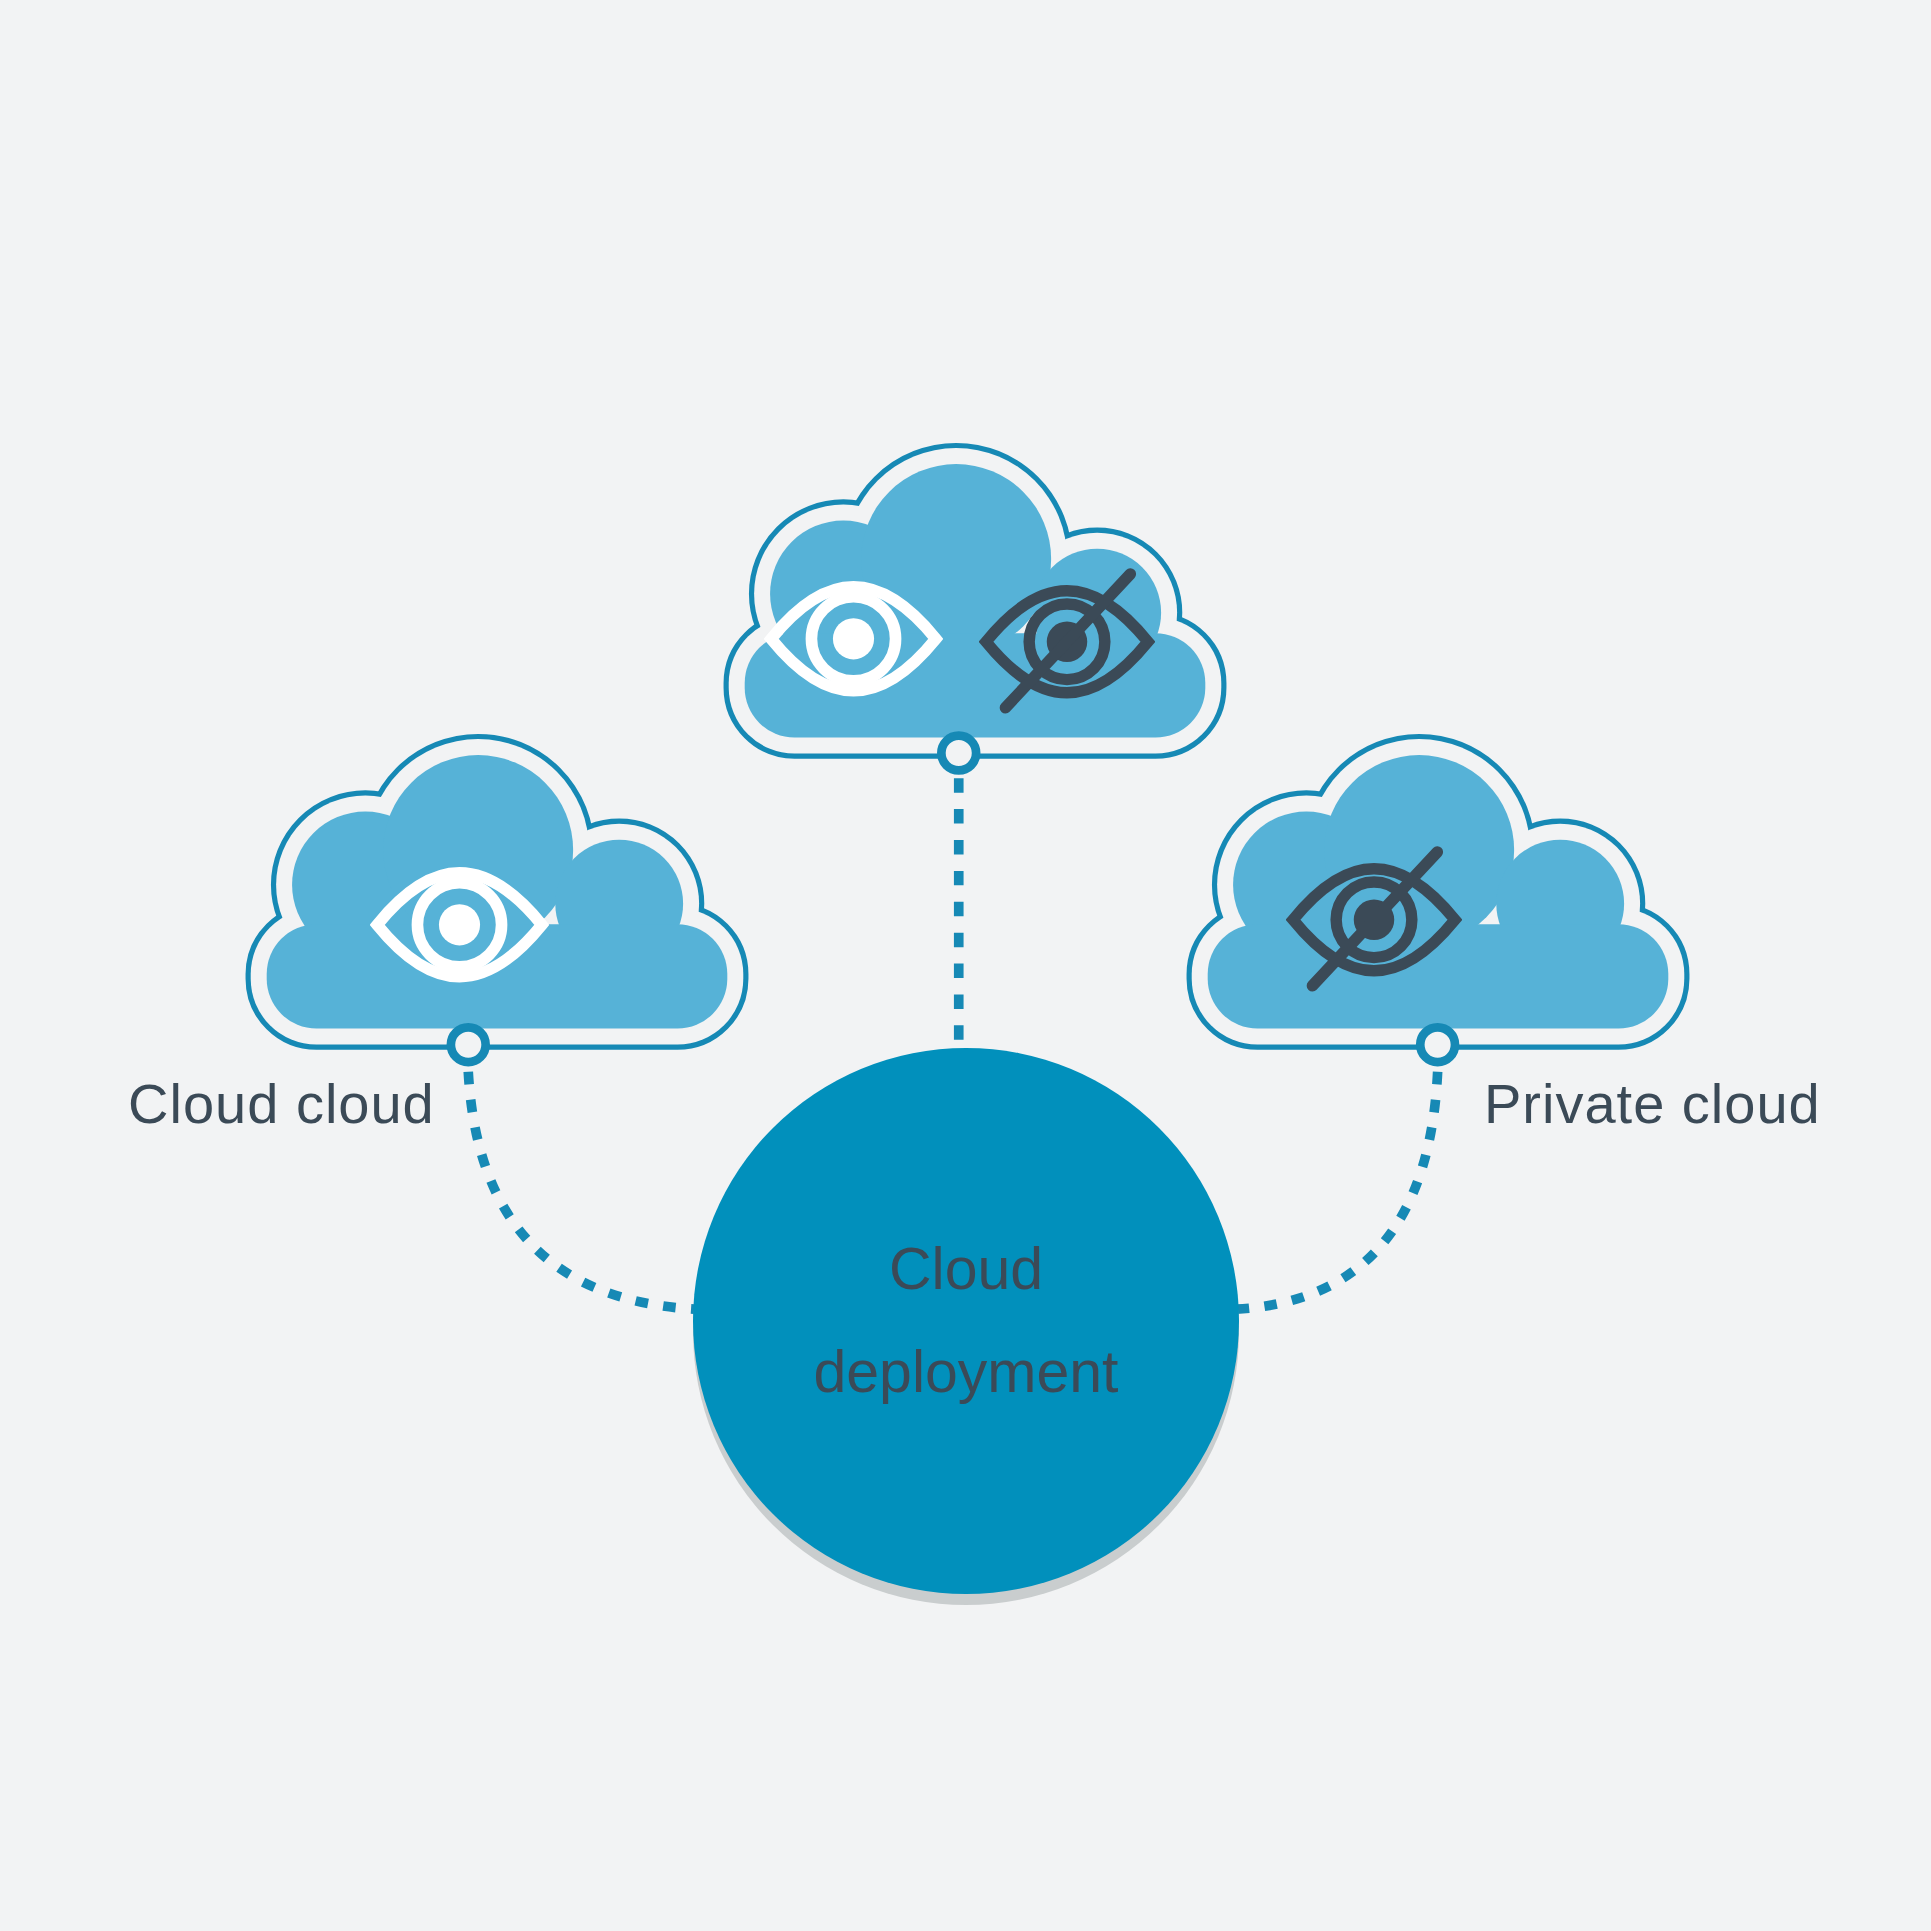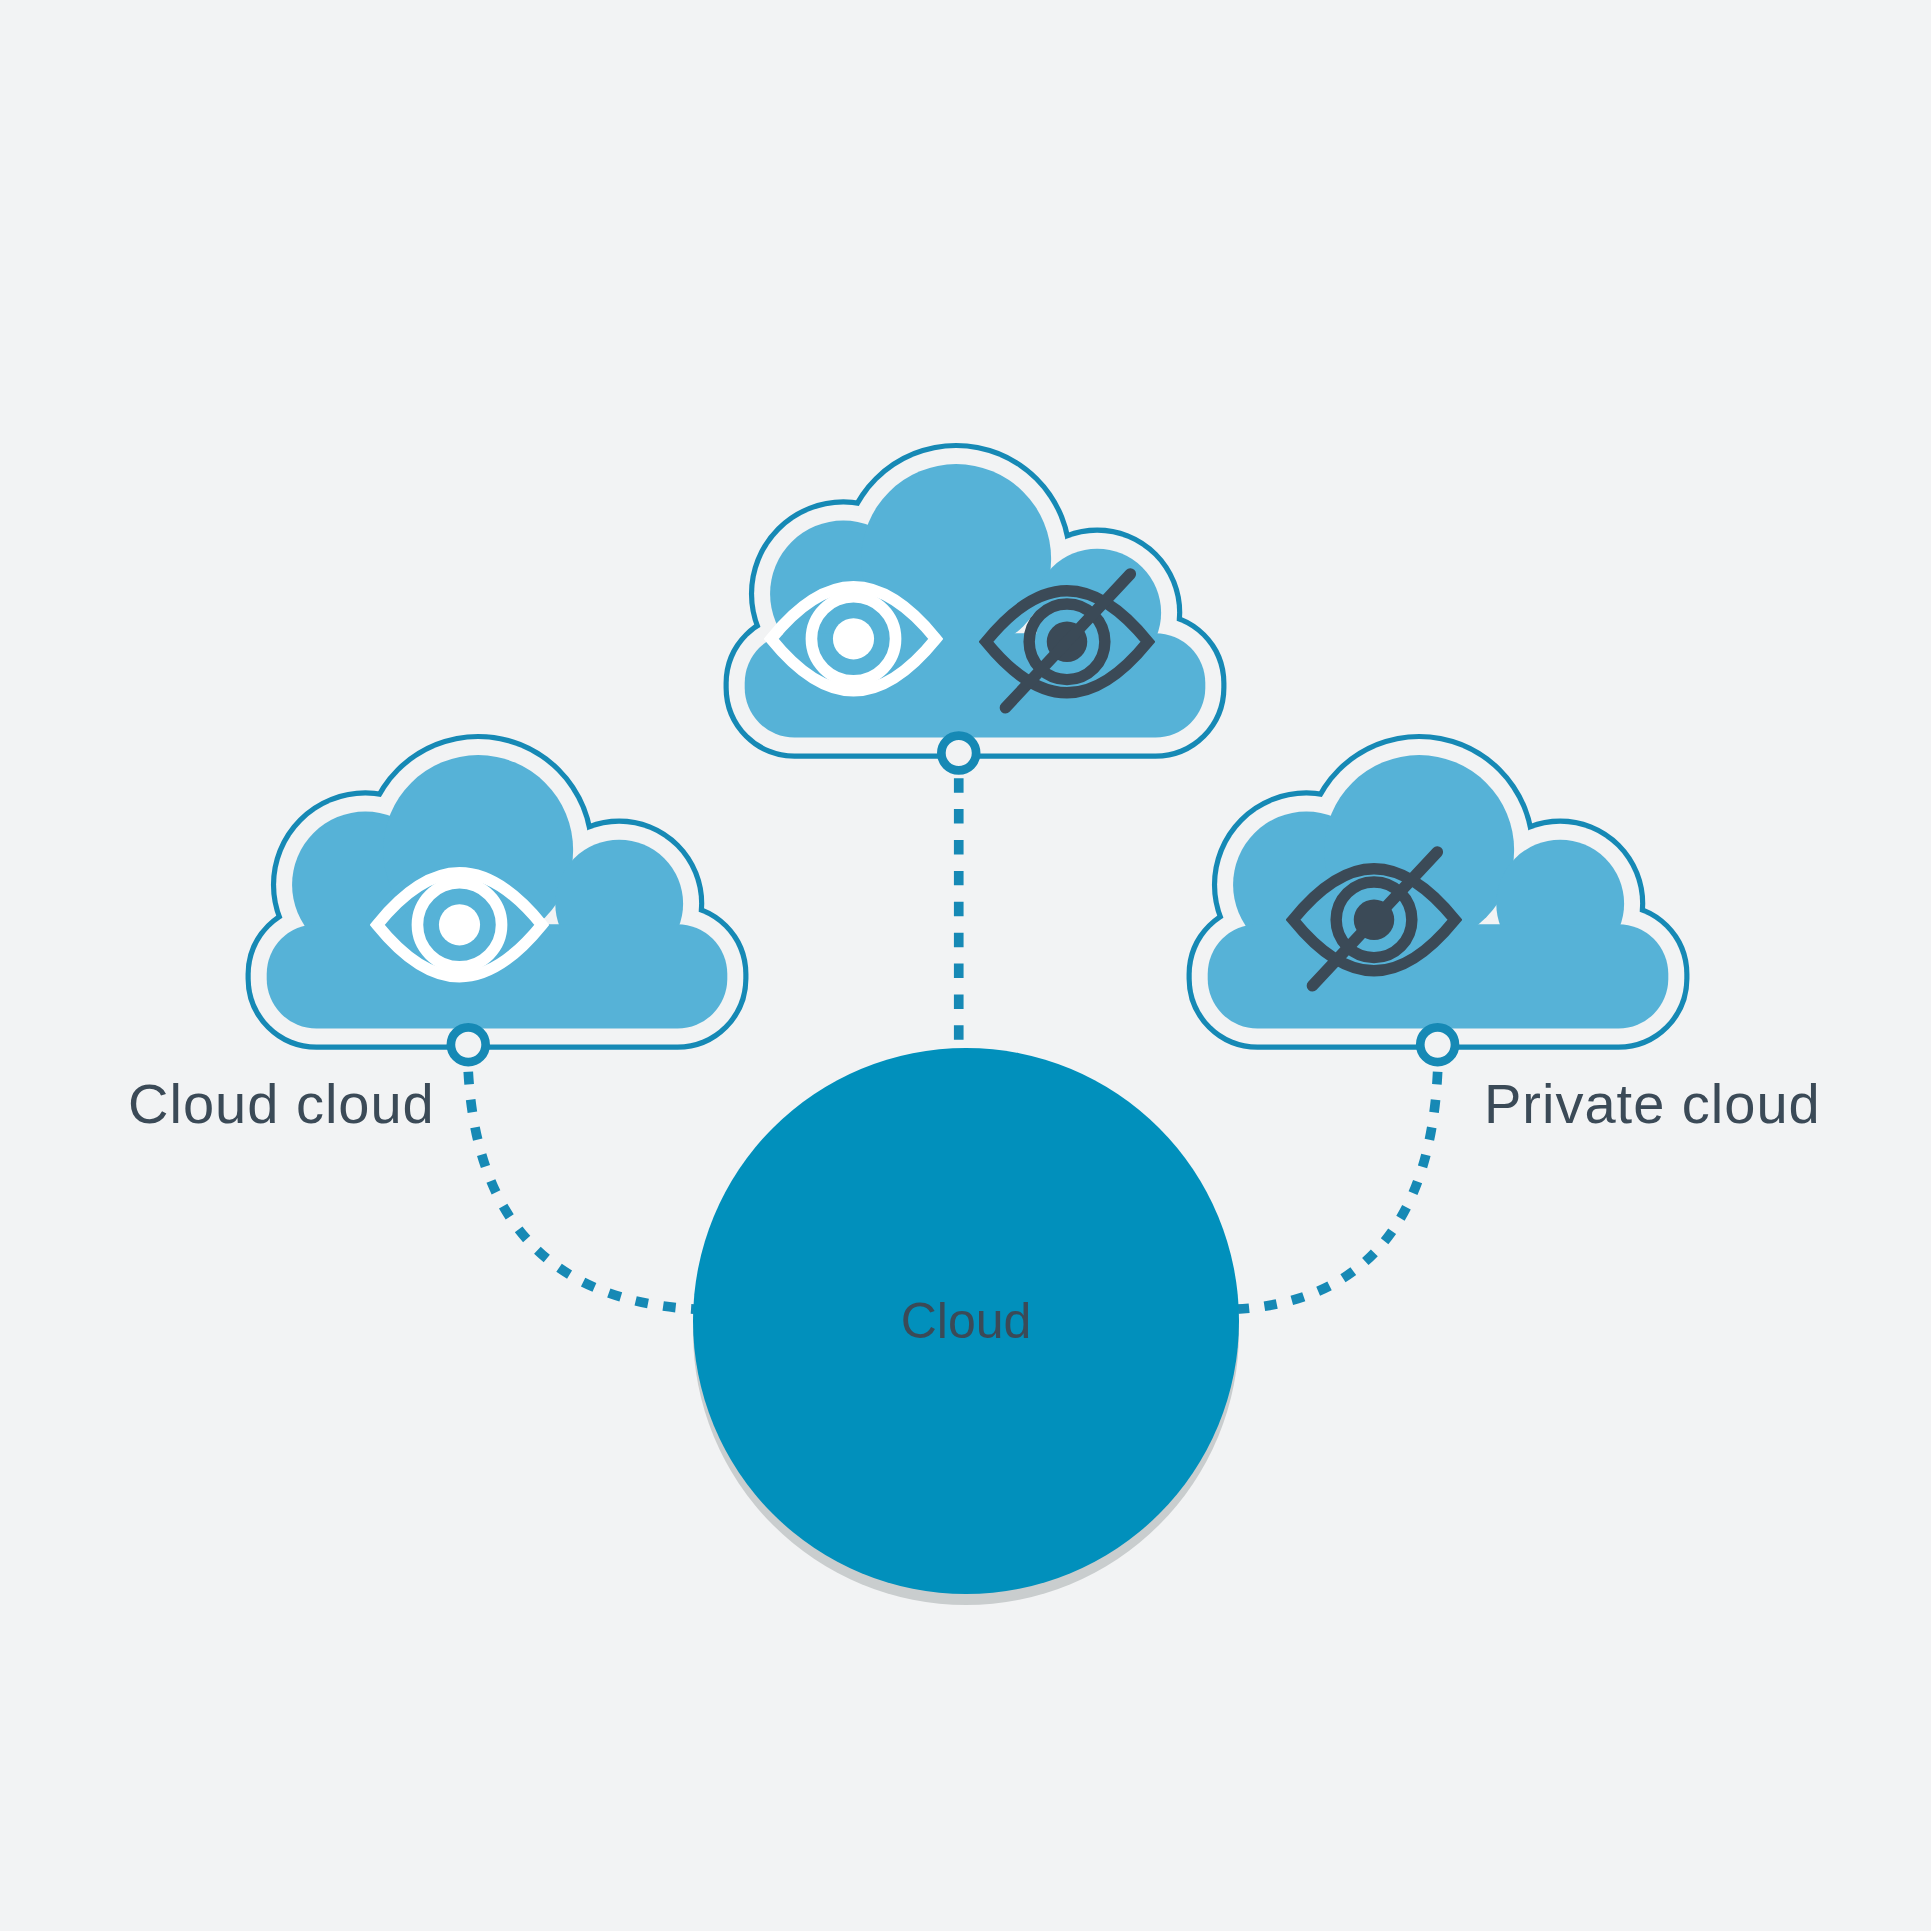--- a/index.html
+++ b/index.html
@@ -17,21 +17,21 @@
     position:absolute;left:693px;top:1059px;width:546px;height:546px;
     border-radius:50%;background:#c9cdce;
   }
   .center-circle{
     position:absolute;left:693px;top:1048px;width:546px;height:546px;
     border-radius:50%;background:#0190bc;
     display:flex;flex-direction:column;align-items:center;justify-content:center;
     text-align:center;
   }
   .center-line{
-    font-size:50px;line-height:103px;color:#3b4a57;white-space:nowrap;text-align:right;
+    font-size:59px;line-height:103px;color:#3b4a57;white-space:nowrap;text-align:right;
   }
   svg{display:block;}
 </style>
 </head>
 <body>
 
 <div class="canvas">
 
   <svg class="abs" style="left:702px;top:434px" width="546" height="329" viewBox="0 0 580 350">
     <g fill="none" stroke="#1689b5" stroke-width="11">
@@ -132,20 +132,21 @@
 
   <svg class="abs" style="left:0;top:0" width="1931" height="1931" viewBox="0 0 2000 2000">
     <path d="M 993 806 L 993 1085" fill="none" stroke="#1689b5" stroke-width="10" stroke-dasharray="15 17"></path>
     <path d="M 485 1110 Q 498 1345 722 1356" fill="none" stroke="#1689b5" stroke-width="10" stroke-dasharray="13 16"></path>
     <path d="M 1489 1110 Q 1478 1345 1280 1356" fill="none" stroke="#1689b5" stroke-width="10" stroke-dasharray="13 16"></path>
   </svg>
 
   <div class="center-shadow"></div>
   <div class="center-circle">
     <div class="center-line">Cloud</div>
+    <div class="center-line">deployment</div>
   </div>
 
   <svg class="abs" style="left:0;top:0" width="1931" height="1931" viewBox="0 0 2000 2000">
     <circle cx="993" cy="780" r="18" fill="#f2f3f4" stroke="#1689b5" stroke-width="9"></circle>
     <circle cx="485" cy="1082" r="18" fill="#f2f3f4" stroke="#1689b5" stroke-width="9"></circle>
     <circle cx="1489" cy="1082" r="18" fill="#f2f3f4" stroke="#1689b5" stroke-width="9"></circle>
   </svg>
 
   <div class="cloud-label" style="left:128px;top:1070px">Cloud cloud</div>
   <div class="cloud-label" style="left:1484px;top:1070px">Private cloud</div>

